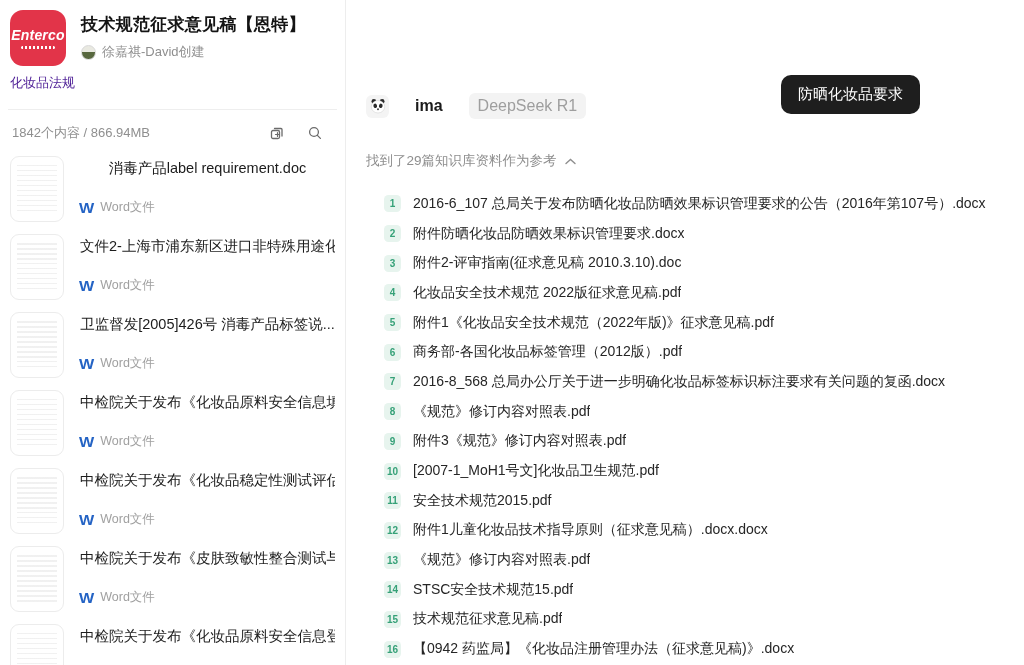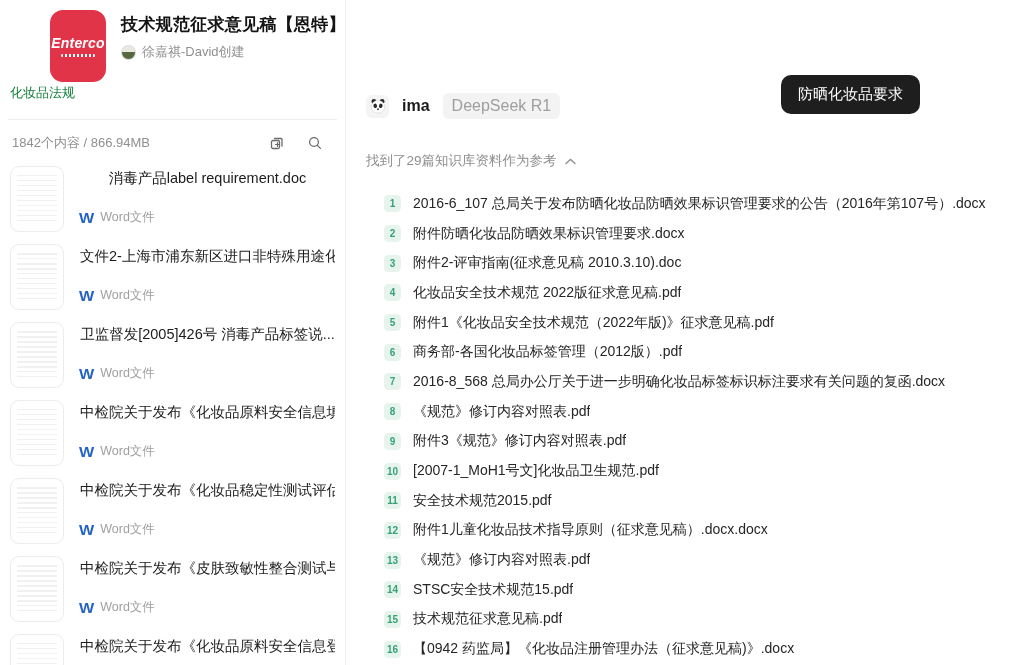--- a/index.html
+++ b/index.html
@@ -4,32 +4,32 @@
 <style>
   * { margin:0; padding:0; box-sizing:border-box; }
   html,body { width:1024px; height:665px; background:#fff; overflow:hidden;
               font-family:"Liberation Sans", sans-serif; }
   .app { position:relative; width:1024px; height:665px; background:#fff; }
 
   
   .sidebar { position:absolute; left:0; top:0; width:346px; height:665px;
              border-right:1px solid #ededed; background:#fff; padding:10px 10px 0 10px; overflow:hidden; }
   .sb-header { display:flex; gap:15px; align-items:flex-start; }
-  .logo { width:56px; height:72px; border-radius:13px; background:#e23449; flex:0 0 auto;
-          display:flex; flex-direction:column; align-items:center; justify-content:center;margin-left:40px; }
+  .logo { width:56px; height:56px; border-radius:13px; background:#e23449; flex:0 0 auto;
+          display:flex; flex-direction:column; align-items:center; justify-content:center; }
   .logo-text { color:#fff; font-size:14px; font-weight:700; font-style:italic; letter-spacing:.2px; }
   .logo-sub { width:34px; height:3px; margin-top:3px; border-radius:2px;
               background:repeating-linear-gradient(90deg,#fff 0 2px,rgba(255,255,255,0) 2px 4px); }
   .kb-info { padding-top:3px; min-width:0; }
   .kb-title { font-size:17px; font-weight:700; color:#141414; letter-spacing:.3px; white-space:nowrap; }
   .kb-creator { display:flex; align-items:center; gap:6px; margin-top:7px; }
   .creator-avatar { width:15px; height:15px; border-radius:50%; flex:0 0 auto;
                     background:linear-gradient(#e9e9e1 45%, #58683f 45%); border:1px solid #d8d8d8; }
   .creator-name { font-size:13px; color:#8f8f8f; white-space:nowrap; }
-  .kb-tag { margin-top:2px; font-size:13px; color:#15803d; }
+  .kb-tag { margin-top:8px; font-size:13px; color:#4c1d95; }
   .sb-divider { height:1px; background:#eeeeee; margin:17px -2px 0 -2px; }
   .sb-stats { display:flex; align-items:center; margin-top:14px; padding:0 2px; }
   .stats-text { font-size:13px; color:#8f8f8f; flex:1 1 auto; }
   .stats-icons { display:flex; gap:22px; align-items:center; padding-right:10px; }
   .stats-icons svg { display:block; }
 
   .doc-list { margin-top:14px; }
   .doc-item { display:flex; gap:16px; height:78px; align-items:flex-start;text-align:center; }
   .doc-thumb { width:54px; height:66px; flex:0 0 auto; border:1px solid #ececec; border-radius:9px;
                background:#fff; padding:8px 6px; overflow:hidden; }
@@ -41,21 +41,21 @@
   .doc-type { display:flex; align-items:center; gap:7px; }
   .w-icon { color:#2463c4; font-weight:900; font-size:14px; line-height:1; transform:scaleX(1.15); }
   .doc-type-label { font-size:12.5px; color:#a0a0a0; }
 
   
   .main { position:absolute; left:347px; top:0; width:597px; height:665px; background:#fff; }
 
   .user-bubble { position:absolute; top:75px; right:24px; background:#1e1e1e; color:#fff;
                  font-size:15px; padding:10px 17px; border-radius:10px; white-space:nowrap; cursor:pointer; }
 
-  .assistant-header { position:absolute; left:19px; top:93px; display:flex; align-items:center; gap:13px; }
+  .assistant-header { position:absolute; left:19px; top:93px; display:flex; align-items:center; gap:26px; }
   .panda-avatar { width:23px; height:23px; border-radius:6px; background:#f4f4f4;
                   display:flex; align-items:center; justify-content:center; }
   .assistant-name { font-size:16px; font-weight:700; color:#1a1a1a; }
   .model-badge { background:#f3f3f3; color:#9e9e9e; font-size:16px; padding:4px 9px;
                  border-radius:6px; white-space:nowrap; }
 
   .refs-toggle { position:absolute; left:19px; top:152px; display:flex; align-items:center; gap:8px;
                  color:#8e8e8e; font-size:13.5px; cursor:pointer; }
   .refs-toggle svg { display:block; margin-top:1px; }
 

